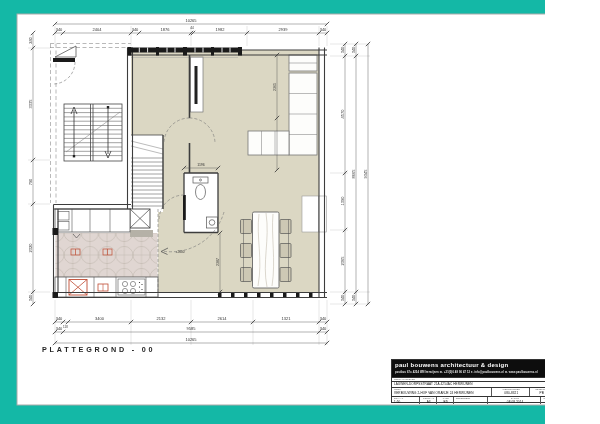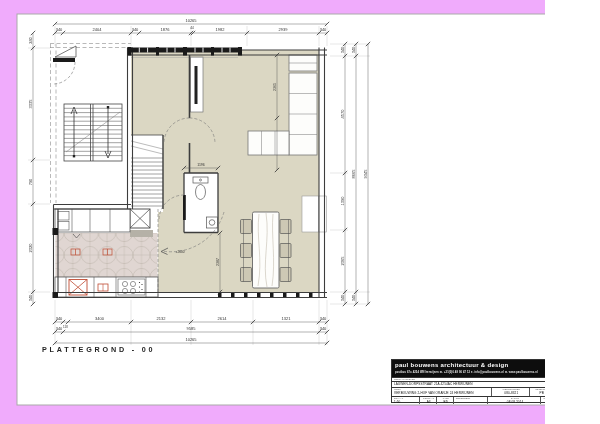--- a/index.html
+++ b/index.html
@@ -1,16 +1,16 @@
 <!DOCTYPE html>
 <html><head>
 <meta charset="utf-8">
 <style>
   html,body{margin:0;padding:0;background:#fff;}
-  .page{position:relative;width:545px;height:424px;background:#f0abfc;overflow:hidden;
+  .page{position:relative;width:545px;height:424px;background:#14b8a6;overflow:hidden;
         font-family:"Liberation Sans",sans-serif;}
   .plan-svg{position:absolute;left:0;top:0;}
   
   .tblock{position:absolute;left:391px;top:359px;width:192px;height:44px;
           border:1px solid #333;box-sizing:border-box;background:#fff;}
   .tb-head{background:#0d0d0d;color:#fff;height:17px;box-sizing:border-box;padding:2px 3px 0 3px;}
   .tb-firm{font-size:6px;font-weight:bold;letter-spacing:.3px;line-height:7px;}
   .tb-contact{font-size:2.6px;font-weight:bold;color:#ececec;margin-top:1.5px;letter-spacing:.15px;}
   .tb-row{display:flex;border-top:0.5px solid #333;box-sizing:border-box;}
   .tb-cell{box-sizing:border-box;padding:0 0 0 2px;overflow:hidden;}

